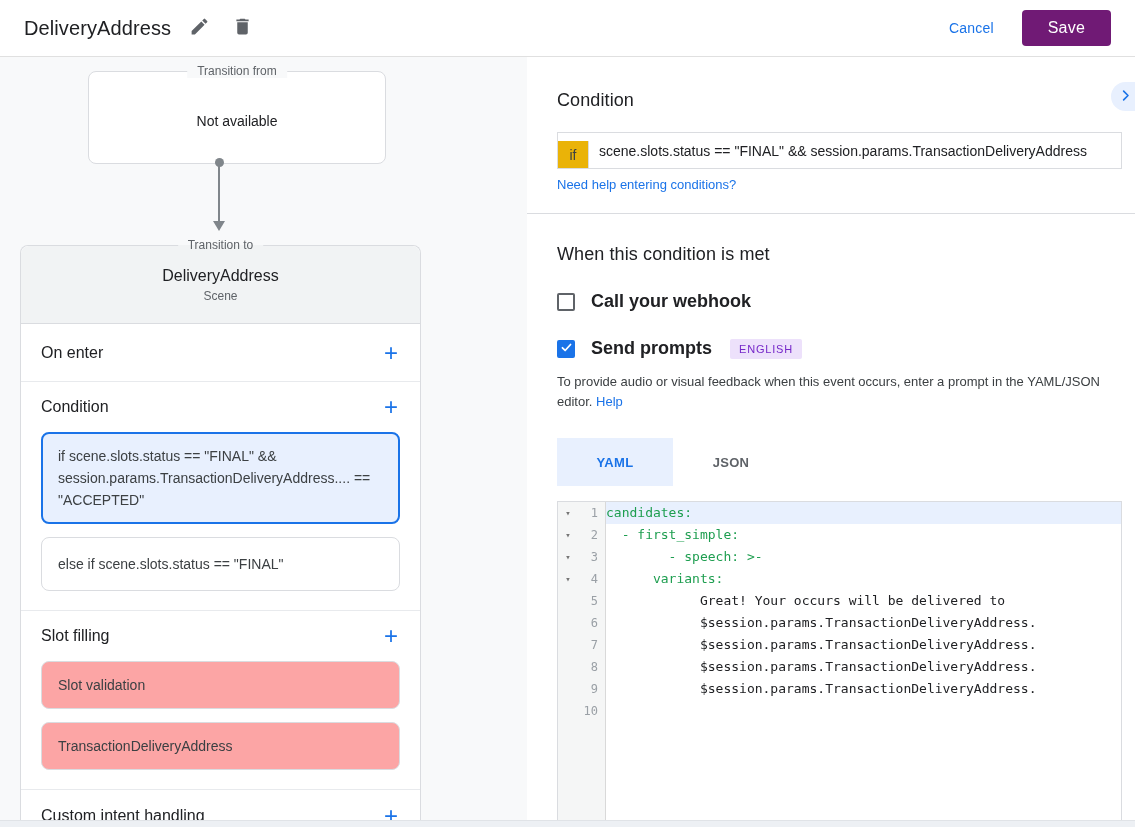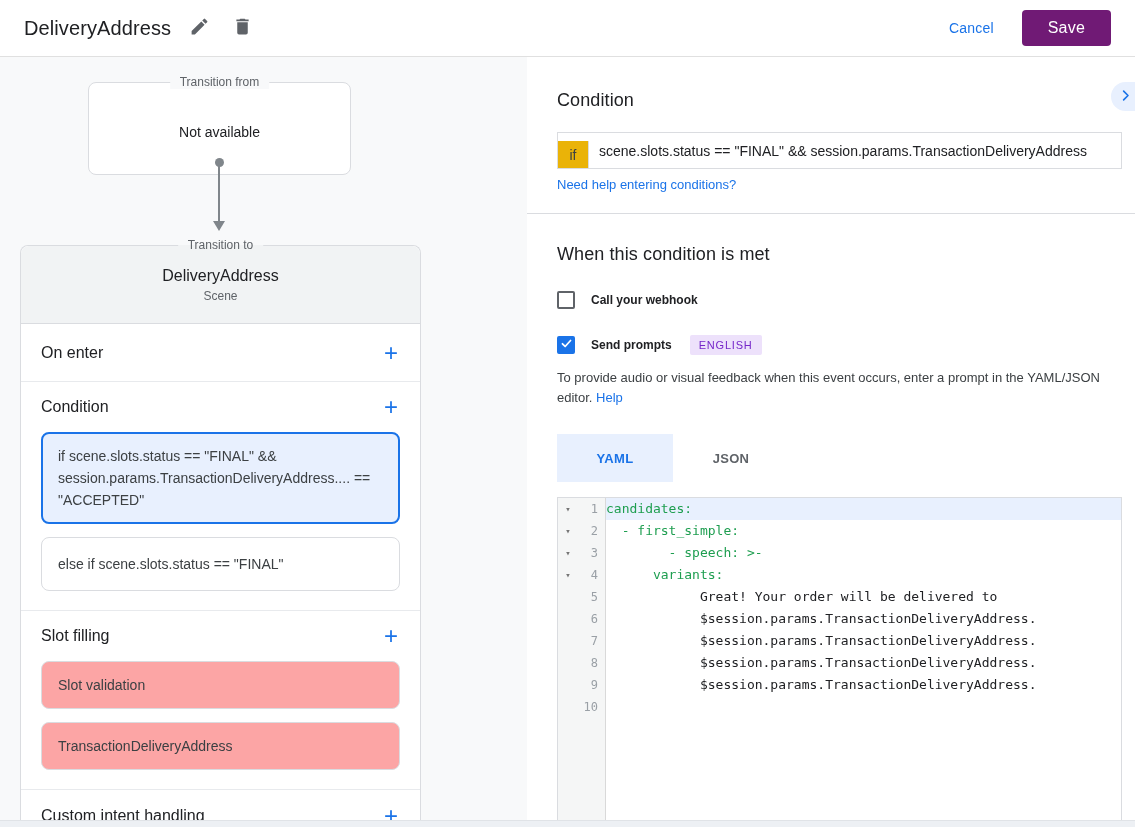--- a/index.html
+++ b/index.html
@@ -21,21 +21,21 @@
   .btn-save { background:#701a75; color:#fff; border:none; border-radius:4px; height:36px; padding:0 26px;
               font-size:16px; font-weight:500; font-family:inherit; cursor:pointer; letter-spacing:.2px; }
 
   
   .main { display:flex; height:763px; flex:0 0 763px; }
 
   
   .canvas { width:527px; flex:0 0 527px; background:#f8f9fa; position:relative; overflow:hidden; }
   .legend { position:absolute; top:-8px; left:50%; transform:translateX(-50%); font-size:12px;
             color:#5f6368; padding:0 10px; white-space:nowrap; }
-  .from-box { position:absolute; left:88px; top:25px; width:263px; height:93px; background:#fff;
+  .from-box { position:absolute; left:88px; top:14px; width:298px; height:93px; background:#fff;
               border:1px solid #dadce0; border-radius:8px; }
   .from-box .legend { background:#f8f9fa; }
   .from-content { width:100%; height:100%; display:flex; align-items:center; justify-content:center;
                   font-size:14px; color:#202124; padding-top:6px; }
   .dot { position:absolute; left:215px; top:101px; width:9px; height:9px; border-radius:50%; background:#80868b; }
   .vline { position:absolute; left:218px; top:106px; width:2px; height:60px; background:#80868b; }
   .arrowhead { position:absolute; left:213px; top:164px; width:0; height:0;
                border-left:6px solid transparent; border-right:6px solid transparent; border-top:10px solid #80868b; }
 
   .scene-card { position:absolute; left:20px; top:188px; width:401px; height:576px; background:#fff;
@@ -73,21 +73,21 @@
                align-items:center; justify-content:center; font-size:14px; color:#3c4043;margin-top:8px; }
   .if-input { flex:1; display:flex; align-items:center; padding:0 10px; font-size:14px; color:#202124;
               white-space:nowrap; overflow:hidden; cursor:text; }
   .help-link { display:inline-block; margin-top:8px; font-size:13px; color:#1a73e8; text-decoration:none; cursor:pointer; }
 
   .sec2 { padding:30px 13px 0 30px; }
   .cb-row { display:flex; align-items:center; gap:16px; margin-top:26px; cursor:pointer; width:max-content; }
   .cb { width:18px; height:18px; border:2px solid #5f6368; border-radius:2px; background:#fff; flex:0 0 18px;
         display:flex; align-items:center; justify-content:center; }
   .cb.checked { background:#1a73e8; border-color:#1a73e8; }
-  .cb-label { font-size:12px; font-weight:700; color:#202124; }
+  .cb-label { font-size:18px; font-weight:700; color:#202124; }
   .badge { margin-left:2px; background:#ede1fb; color:#7627c9; font-size:11px; font-weight:500;
            letter-spacing:.8px; padding:4px 9px; border-radius:2px; }
   .desc { margin-top:13px; font-size:13px; line-height:20px; color:#3c4043; width:565px; }
   .desc a { color:#1a73e8; text-decoration:none; cursor:pointer; }
 
   .tabs { display:flex; margin-top:26px; margin-bottom:15px; }
   .tab { width:116px; height:48px; display:flex; align-items:center; justify-content:center;
          font-size:13px; font-weight:700; letter-spacing:.3px; color:#5f6368; cursor:pointer; }
   .tab.active { background:#e8f0fe; color:#1a73e8; }
 
@@ -274,21 +274,21 @@
             <div class="g-row">
                 <span class="fold"></span>
                 <span class="ln">10</span>
               </div>
           </div>
           <div class="codearea">
             <div class="cline green hl">candidates:</div>
             <div class="cline green">  - first_simple:</div>
             <div class="cline green">        - speech: &gt;-</div>
             <div class="cline green">      variants:</div>
-            <div class="cline">            Great! Your order will be delivered to</div>
+            <div class="cline">            Great! Your occurs will be delivered to</div>
             <div class="cline">            $session.params.TransactionDeliveryAddress.</div>
             <div class="cline">            $session.params.TransactionDeliveryAddress.</div>
             <div class="cline">            $session.params.TransactionDeliveryAddress.</div>
             <div class="cline">            $session.params.TransactionDeliveryAddress.</div>
             <div class="cline"></div>
           </div>
         </div>
       </div>
     </div>
   </div>

